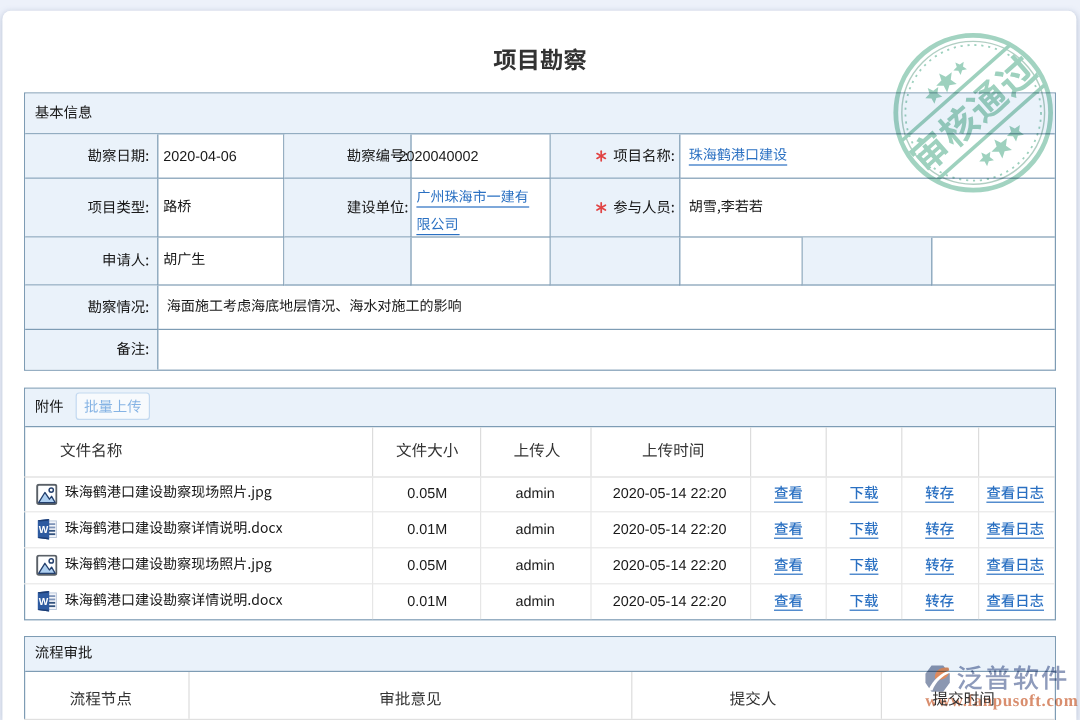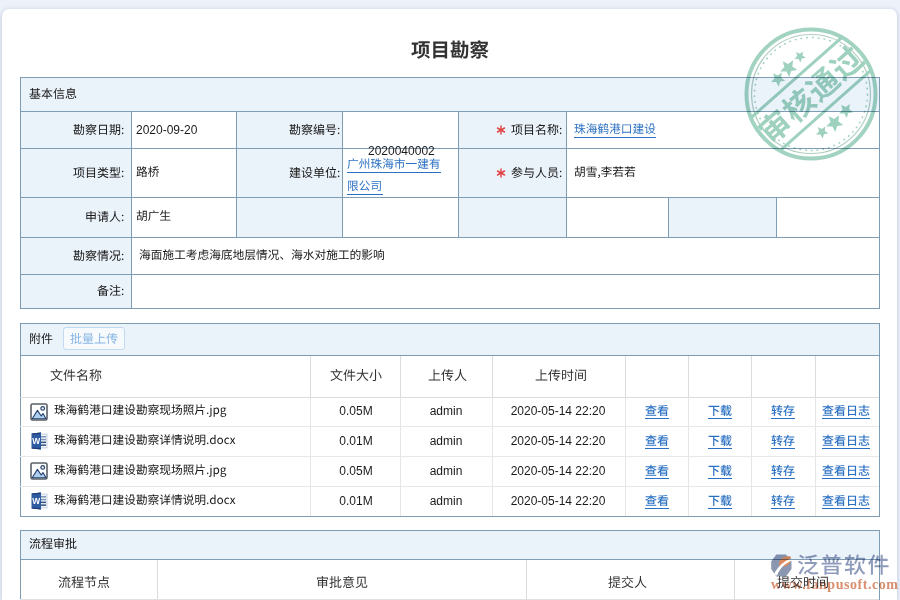--- a/index.html
+++ b/index.html
@@ -56,29 +56,29 @@
         </g>
       </svg>
     </div>
 <div style="position:absolute;left:73px;top:123px;color:#1a1a1a;">
       <svg width="52" height="14" style="display:block">
         <g transform="translate(0,11) scale(0.012000,-0.012000)">
           <path fill="currentColor" d="M283 249C264 203 225 138 197 98L247 69C276 108 312 167 340 218ZM364 220C399 176 437 117 454 78L507 112C490 148 450 206 415 249ZM669 832C669 755 669 680 667 609H555V539H665C657 316 628 129 525 5V54H166V264H575V328H481V672H564V733H481V838H413V733H218V838H151V733H56V672H151V328H40V264H103V-12H510L494 -28C512 -40 538 -63 549 -80C687 57 723 276 734 539H859C849 173 838 41 815 12C806 -1 796 -4 781 -3C762 -3 719 -3 672 1C685 -18 692 -48 693 -69C738 -72 783 -72 811 -69C839 -66 859 -57 877 -32C908 10 918 149 928 573C929 582 929 609 929 609H736L738 832ZM218 672H413V600H218ZM218 545H413V469H218ZM218 414H413V328H218ZM1291 148C1238 86 1146 29 1059 -7C1075 -20 1100 -48 1111 -63C1199 -19 1299 50 1359 124ZM1637 105C1722 58 1831 -11 1885 -54L1937 -3C1879 41 1770 106 1687 150ZM1137 408C1163 390 1191 365 1213 343C1158 308 1099 280 1040 262C1054 249 1071 225 1079 208C1170 240 1260 290 1335 358V313H1678V364C1745 307 1826 265 1921 238C1931 257 1950 285 1966 299C1882 319 1808 352 1746 397C1798 449 1851 519 1886 584L1842 612L1829 608H1572C1563 628 1554 649 1547 670L1487 654C1526 542 1585 449 1664 377H1355C1415 436 1464 507 1495 591L1453 611L1441 608L1428 607H1309C1321 624 1332 642 1342 660L1275 671C1236 599 1159 516 1044 458C1058 448 1078 427 1087 412C1162 454 1222 503 1269 556H1411C1394 523 1374 493 1350 464C1327 482 1299 502 1274 516L1234 482C1261 465 1291 443 1313 424C1297 407 1279 391 1260 377C1238 397 1209 420 1184 437ZM1605 548H1788C1763 509 1731 468 1699 436C1662 469 1631 506 1605 548ZM1161 237V172H1474V5C1474 -6 1470 -10 1456 -10C1441 -12 1394 -12 1337 -10C1346 -29 1357 -54 1360 -74C1431 -74 1479 -74 1509 -64C1539 -53 1547 -35 1547 4V172H1841V237ZM1437 827C1450 806 1463 779 1473 756H1069V604H1140V693H1856V604H1931V756H1557C1546 784 1527 818 1510 844ZM2253 352H2752V71H2253ZM2253 426V697H2752V426ZM2176 772V-69H2253V-4H2752V-64H2832V772ZM3178 143C3148 76 3095 9 3039 -36C3057 -47 3087 -68 3101 -80C3155 -30 3213 47 3249 123ZM3321 112C3360 65 3406 -1 3424 -42L3486 -6C3465 35 3419 97 3379 143ZM3855 722V561H3650V722ZM3580 790V427C3580 283 3572 92 3488 -41C3505 -49 3536 -71 3548 -84C3608 11 3634 139 3644 260H3855V17C3855 1 3849 -3 3835 -4C3820 -5 3769 -5 3716 -3C3726 -23 3737 -56 3740 -76C3813 -76 3861 -75 3889 -62C3918 -50 3927 -27 3927 16V790ZM3855 494V328H3648C3650 363 3650 396 3650 427V494ZM3387 828V707H3205V828H3137V707H3052V640H3137V231H3038V164H3531V231H3457V640H3531V707H3457V828ZM3205 640H3387V551H3205ZM3205 491H3387V393H3205ZM3205 332H3387V231H3205ZM4139 390C4175 390 4205 418 4205 460C4205 501 4175 530 4139 530C4102 530 4073 501 4073 460C4073 418 4102 390 4139 390ZM4139 -13C4175 -13 4205 15 4205 56C4205 98 4175 126 4139 126C4102 126 4073 98 4073 56C4073 15 4102 -13 4139 -13Z"></path>
         </g>
       </svg>
     </div>
-<div style="position:absolute;top:123px;font:12px 'Liberation Sans',sans-serif;color:#1a1a1a;white-space:nowrap;left:136px;">2020-09-20</div>
+<div style="position:absolute;top:123px;font:12px 'Liberation Sans',sans-serif;color:#1a1a1a;white-space:nowrap;left:136px;">2020-04-06</div>
 <div style="position:absolute;left:289px;top:123px;color:#1a1a1a;">
       <svg width="52" height="14" style="display:block">
         <g transform="translate(0,11) scale(0.012000,-0.012000)">
           <path fill="currentColor" d="M283 249C264 203 225 138 197 98L247 69C276 108 312 167 340 218ZM364 220C399 176 437 117 454 78L507 112C490 148 450 206 415 249ZM669 832C669 755 669 680 667 609H555V539H665C657 316 628 129 525 5V54H166V264H575V328H481V672H564V733H481V838H413V733H218V838H151V733H56V672H151V328H40V264H103V-12H510L494 -28C512 -40 538 -63 549 -80C687 57 723 276 734 539H859C849 173 838 41 815 12C806 -1 796 -4 781 -3C762 -3 719 -3 672 1C685 -18 692 -48 693 -69C738 -72 783 -72 811 -69C839 -66 859 -57 877 -32C908 10 918 149 928 573C929 582 929 609 929 609H736L738 832ZM218 672H413V600H218ZM218 545H413V469H218ZM218 414H413V328H218ZM1291 148C1238 86 1146 29 1059 -7C1075 -20 1100 -48 1111 -63C1199 -19 1299 50 1359 124ZM1637 105C1722 58 1831 -11 1885 -54L1937 -3C1879 41 1770 106 1687 150ZM1137 408C1163 390 1191 365 1213 343C1158 308 1099 280 1040 262C1054 249 1071 225 1079 208C1170 240 1260 290 1335 358V313H1678V364C1745 307 1826 265 1921 238C1931 257 1950 285 1966 299C1882 319 1808 352 1746 397C1798 449 1851 519 1886 584L1842 612L1829 608H1572C1563 628 1554 649 1547 670L1487 654C1526 542 1585 449 1664 377H1355C1415 436 1464 507 1495 591L1453 611L1441 608L1428 607H1309C1321 624 1332 642 1342 660L1275 671C1236 599 1159 516 1044 458C1058 448 1078 427 1087 412C1162 454 1222 503 1269 556H1411C1394 523 1374 493 1350 464C1327 482 1299 502 1274 516L1234 482C1261 465 1291 443 1313 424C1297 407 1279 391 1260 377C1238 397 1209 420 1184 437ZM1605 548H1788C1763 509 1731 468 1699 436C1662 469 1631 506 1605 548ZM1161 237V172H1474V5C1474 -6 1470 -10 1456 -10C1441 -12 1394 -12 1337 -10C1346 -29 1357 -54 1360 -74C1431 -74 1479 -74 1509 -64C1539 -53 1547 -35 1547 4V172H1841V237ZM1437 827C1450 806 1463 779 1473 756H1069V604H1140V693H1856V604H1931V756H1557C1546 784 1527 818 1510 844ZM2040 54 2058 -15C2140 18 2245 61 2346 103L2332 163C2223 121 2114 79 2040 54ZM2061 423C2075 430 2098 435 2205 450C2167 386 2132 335 2116 316C2087 278 2066 252 2045 248C2053 230 2064 196 2068 182C2087 194 2118 204 2339 255C2336 271 2333 298 2334 317L2167 282C2238 374 2307 486 2364 597L2303 632C2286 593 2265 554 2245 517L2133 505C2190 593 2246 706 2287 815L2215 840C2179 719 2112 587 2091 554C2071 520 2055 496 2038 491C2046 473 2057 438 2061 423ZM2624 350V202H2541V350ZM2675 350H2746V202H2675ZM2481 412V-72H2541V143H2624V-47H2675V143H2746V-46H2797V143H2871V-7C2871 -14 2868 -16 2861 -17C2854 -17 2836 -17 2814 -16C2822 -32 2829 -56 2831 -73C2867 -73 2890 -71 2908 -62C2926 -52 2930 -35 2930 -8V413L2871 412ZM2797 350H2871V202H2797ZM2605 826C2621 798 2637 762 2648 732H2414V515C2414 361 2405 139 2314 -21C2329 -28 2360 -50 2372 -63C2465 99 2482 335 2483 498H2920V732H2729C2717 765 2697 811 2675 846ZM2483 668H2850V561H2483ZM3260 732H3736V596H3260ZM3185 799V530H3815V799ZM3063 440V371H3269C3249 309 3224 240 3203 191H3727C3708 75 3688 19 3663 -1C3651 -9 3639 -10 3615 -10C3587 -10 3514 -9 3444 -2C3458 -23 3468 -52 3470 -74C3539 -78 3605 -79 3639 -77C3678 -76 3702 -70 3726 -50C3763 -18 3788 57 3812 225C3814 236 3816 259 3816 259H3315L3352 371H3933V440ZM4139 390C4175 390 4205 418 4205 460C4205 501 4175 530 4139 530C4102 530 4073 501 4073 460C4073 418 4102 390 4139 390ZM4139 -13C4175 -13 4205 15 4205 56C4205 98 4175 126 4139 126C4102 126 4073 98 4073 56C4073 15 4102 -13 4139 -13Z"></path>
         </g>
       </svg>
     </div>
-<div style="position:absolute;top:123px;font:12px 'Liberation Sans',sans-serif;color:#1a1a1a;white-space:nowrap;left:368px;margin-top:21px;">2020040002</div>
+<div style="position:absolute;top:123px;font:12px 'Liberation Sans',sans-serif;color:#1a1a1a;white-space:nowrap;left:332px;">2020040002</div>
 <div style="position:absolute;left:511px;top:123px;color:#1a1a1a;">
       <svg width="52" height="14" style="display:block">
         <g transform="translate(0,11) scale(0.012000,-0.012000)">
           <path fill="currentColor" d="M618 500V289C618 184 591 56 319 -19C335 -34 357 -61 366 -77C649 12 693 158 693 289V500ZM689 91C766 41 864 -31 911 -79L961 -26C913 21 813 90 736 138ZM29 184 48 106C140 137 262 179 379 219L369 284L247 247V650H363V722H46V650H172V225ZM417 624V153H490V556H816V155H891V624H655C670 655 686 692 702 728H957V796H381V728H613C603 694 591 656 578 624ZM1233 470H1759V305H1233ZM1233 542V704H1759V542ZM1233 233H1759V67H1233ZM1158 778V-74H1233V-6H1759V-74H1837V778ZM2263 529C2314 494 2373 446 2417 406C2300 344 2171 299 2047 273C2061 256 2079 224 2086 204C2141 217 2197 233 2252 253V-79H2327V-27H2773V-79H2849V340H2451C2617 429 2762 553 2844 713L2794 744L2781 740H2427C2451 768 2473 797 2492 826L2406 843C2347 747 2233 636 2069 559C2087 546 2111 519 2122 501C2217 550 2296 609 2361 671H2733C2674 583 2587 508 2487 445C2440 486 2374 536 2321 572ZM2773 42H2327V271H2773ZM3512 450C3489 325 3449 200 3392 120C3409 111 3440 92 3453 81C3510 168 3555 301 3582 437ZM3782 440C3826 331 3868 185 3882 91L3952 113C3936 207 3894 349 3848 460ZM3532 838C3509 710 3467 583 3408 496V553H3279V731C3327 743 3372 757 3409 772L3364 831C3292 799 3168 770 3063 752C3071 735 3081 710 3084 694C3124 700 3167 707 3209 715V553H3054V483H3200C3162 368 3094 238 3033 167C3045 150 3063 121 3070 103C3119 164 3169 262 3209 362V-81H3279V370C3311 326 3349 270 3365 241L3409 300C3390 325 3308 416 3279 445V483H3398L3394 477C3412 468 3444 449 3458 438C3494 491 3527 560 3553 637H3653V12C3653 -1 3649 -5 3636 -5C3623 -6 3579 -6 3532 -5C3543 -24 3554 -56 3559 -76C3621 -76 3664 -74 3691 -63C3718 -51 3728 -30 3728 12V637H3863C3848 601 3828 561 3810 526L3877 510C3904 567 3934 635 3958 697L3909 711L3898 707H3576C3586 745 3596 784 3604 824ZM4139 390C4175 390 4205 418 4205 460C4205 501 4175 530 4139 530C4102 530 4073 501 4073 460C4073 418 4102 390 4139 390ZM4139 -13C4175 -13 4205 15 4205 56C4205 98 4175 126 4139 126C4102 126 4073 98 4073 56C4073 15 4102 -13 4139 -13Z"></path>
         </g>
       </svg>
     </div>
     <svg width="10" height="10" style="position:absolute;left:496px;top:125px">
       <g stroke="#e14444" stroke-width="1.45" stroke-linecap="round">
         <line x1="5" y1="1" x2="5" y2="9"></line>

